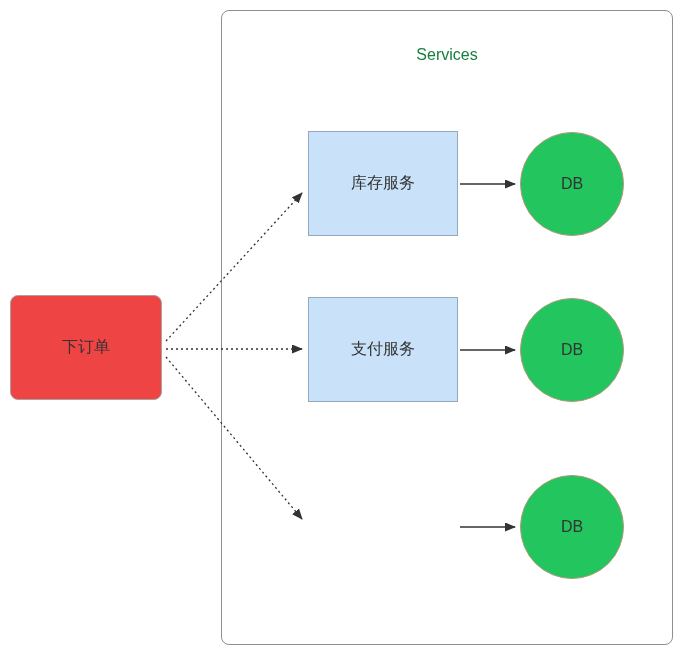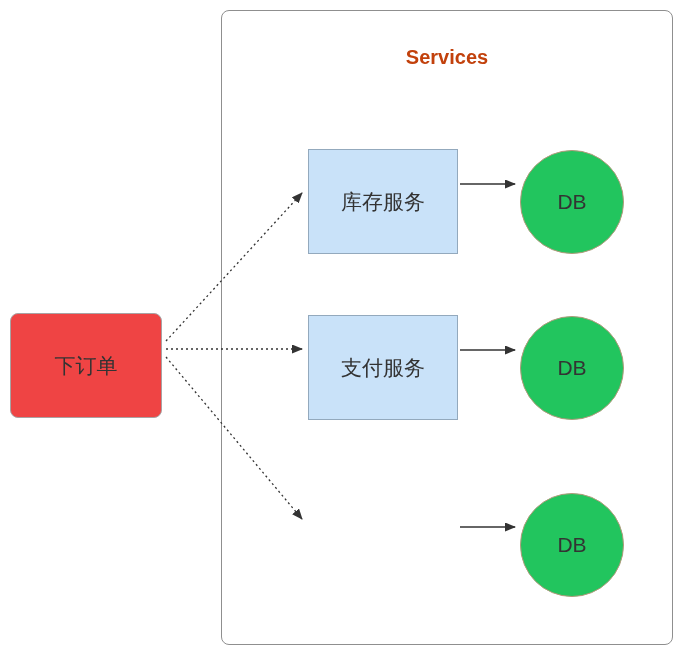--- a/index.html
+++ b/index.html
@@ -14,24 +14,23 @@
     background: #ffffff;
     font-family: "Liberation Sans", sans-serif;
     color: #333333;
     overflow: hidden;
   }
   .node {
     position: absolute;
     display: flex;
     align-items: center;
     justify-content: center;
-    font-size: 21px;
+    font-size: 16px;
     box-sizing: border-box;
     text-align: center;
-    margin-top: 18px;
   }
   .source-node {
     left: 10px;
     top: 295px;
     width: 152px;
     height: 105px;
     background: #ef4444;
     border: 1px solid #a9a2a3;
     border-radius: 8px;
   }
@@ -45,23 +44,22 @@
     border-radius: 8px;
     box-sizing: border-box;
     background: transparent;
   }
   .services-title {
     position: absolute;
     left: 221px;
     top: 46px;
     width: 452px;
     text-align: center;
-    font-size: 20px;
-    color: #c2410c;
-    font-weight: bold;
+    font-size: 16px;
+    color: #15803d;
   }
   .service-node {
     left: 308px;
     width: 150px;
     height: 105px;
     background: #c9e2f9;
     border: 1px solid #93a9bd;
   }
   .service-1 { top: 131px; }
   .service-2 { top: 297px; }

